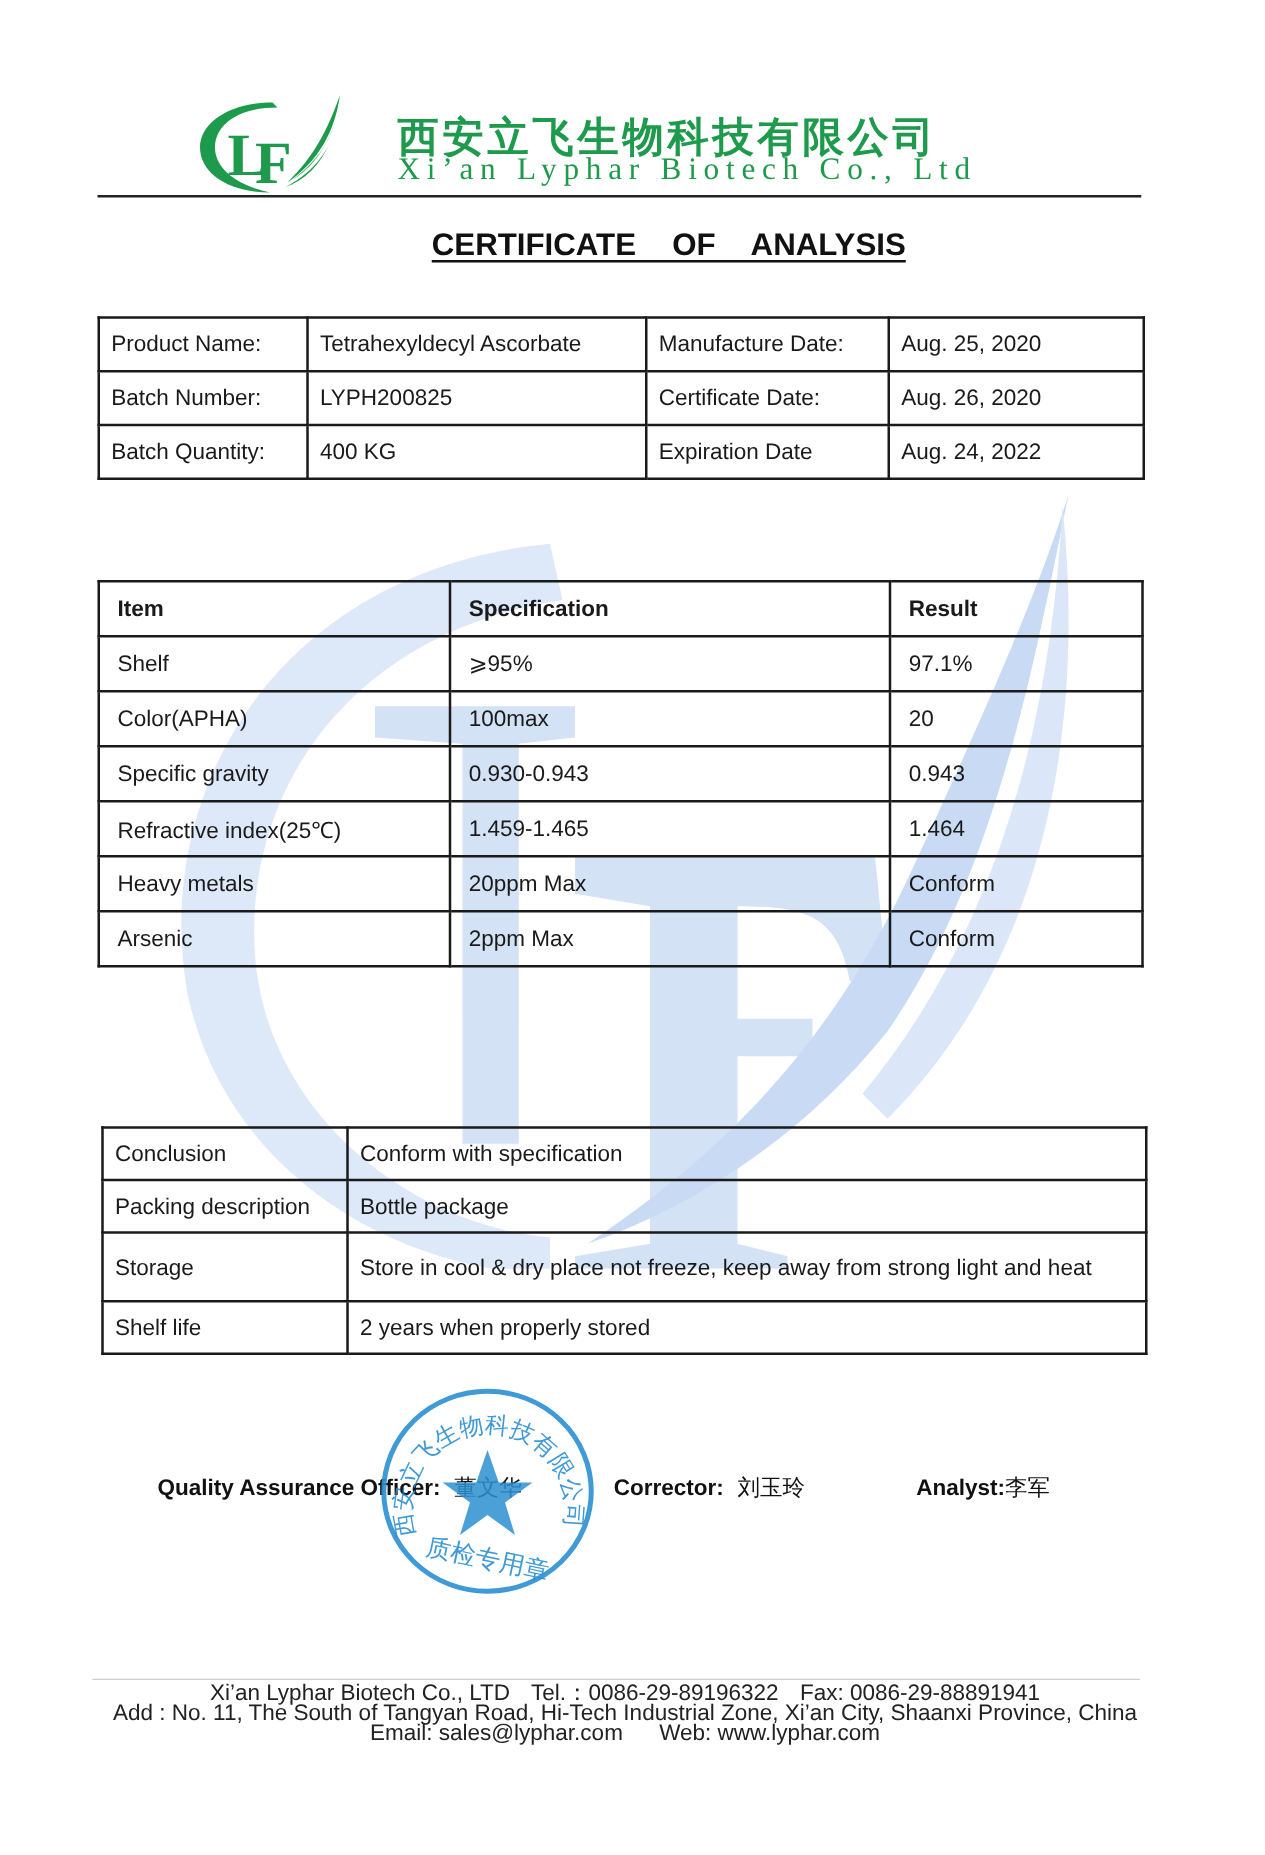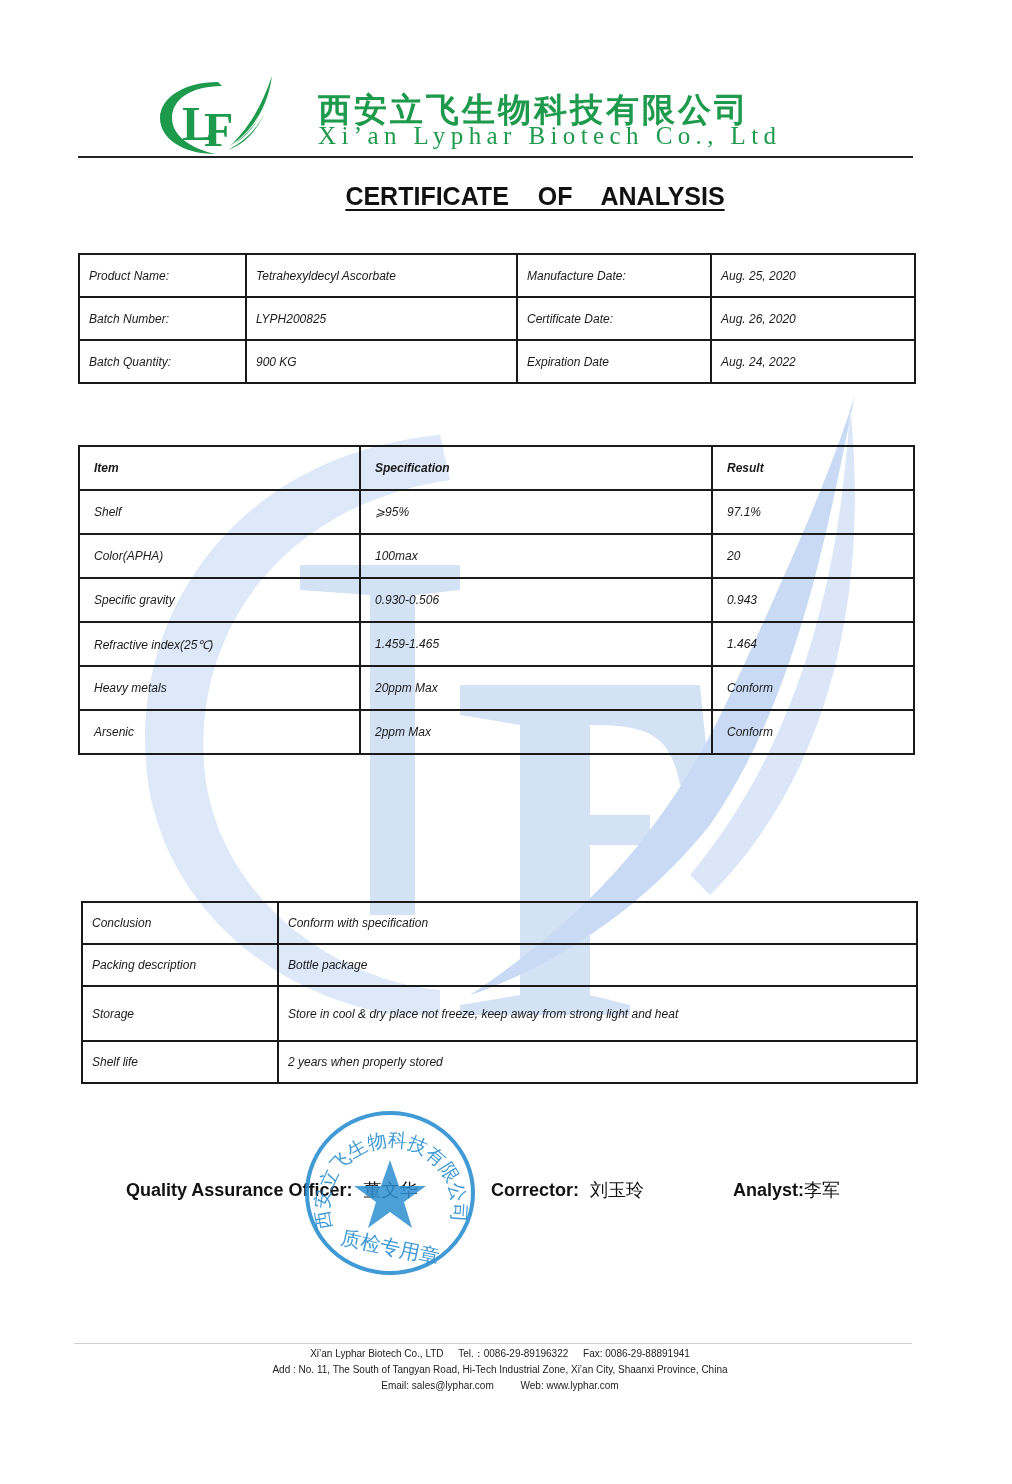--- a/index.html
+++ b/index.html
@@ -27,31 +27,31 @@
       position: absolute; left: 78px; top: 156px; width: 835px; height: 0;
       border-top: 2px solid #222;
     }
     .title {
       position: absolute; left: 0; width: 1070px; top: 182px; text-align: center;
       font-size: 25px; font-weight: bold; text-decoration: underline;
       text-decoration-thickness: 2px; text-underline-offset: 4px; word-spacing: 22px;
     }
 
     table { border-collapse: collapse; position: absolute; background: transparent; }
-    td, th { border: 2px solid #1a1a1a; font-size: 12px; color: #1a1a1a; text-align: left; vertical-align: middle; font-weight: normal; font-style: italic; }
+    td, th { border: 2px solid #1a1a1a; font-size: 18px; color: #1a1a1a; text-align: left; vertical-align: middle; font-weight: normal; }
 
     
     .info { left: 78px; top: 253px; width: 838px; }
     .info td { height: 41px; padding: 0 9px; }
     .info td.c1 { width: 147px; }
     .info td.c2 { width: 251px; }
     .info td.c3 { width: 174px; }
 
     
-    .spec { left: 78px; top: 445px; width: 837px; }
+    .spec { left: 78px; top: 464px; width: 837px; }
     .spec th { height: 42px; padding: 0 14px; font-weight: bold; }
     .spec td { height: 42px; padding: 0 14px; }
     .spec tr.tall td { height: 54px; line-height: 28px; }
     .spec .s1 { width: 251px; }
     .spec .s2 { width: 322px; }
 
     
     .concl { left: 81px; top: 901px; width: 837px; }
     .concl td { height: 40px; padding: 0 9px; }
     .concl td.k { width: 176px; }
@@ -63,21 +63,21 @@
     .sig .cn { font-weight: normal; font-family: "DejaVu Sans", sans-serif; }
     .stamp { position: absolute; left: 302px; top: 1108px; width: 176px; height: 170px; z-index: 2; pointer-events: none; }
 
     
     .footer-rule {
       position: absolute; left: 74px; top: 1343px; width: 838px; height: 0;
       border-top: 1px solid #cfcfcf;
     }
     .footer {
       position: absolute; left: 0; width: 1000px; top: 1346px; text-align: center;
-      font-size: 10px; line-height: 16px; color: #222;
+      font-size: 18px; line-height: 16px; color: #222;
     }
     .footer span.gap { display: inline-block; width: 12px; }
     .footer span.gap2 { display: inline-block; width: 24px; }
   </style>
 </head>
 <body>
 
 <svg class="watermark" viewBox="0 0 760 620">
 
   <path d="M330 40 C 120 60, 10 230, 40 400 C 70 540, 200 620, 330 625 L 330 595 C 220 585, 110 500, 95 380 C 80 240, 170 110, 340 85 Z" fill="#dde8f8"></path>
@@ -115,21 +115,21 @@
       <td>Aug. 25, 2020</td>
     </tr>
     <tr>
       <td class="c1">Batch Number:</td>
       <td class="c2">LYPH200825</td>
       <td class="c3">Certificate Date:</td>
       <td>Aug. 26, 2020</td>
     </tr>
     <tr>
       <td class="c1">Batch Quantity:</td>
-      <td class="c2">900 KG</td>
+      <td class="c2">400 KG</td>
       <td class="c3">Expiration Date</td>
       <td>Aug. 24, 2022</td>
     </tr>
   </tbody>
     </table>
 
   <table class="spec">
     <tbody>
         <tr>
       <th class="s1">Item</th>
@@ -141,21 +141,21 @@
       <td class="s2">⩾95%</td>
       <td>97.1%</td>
     </tr>
     <tr>
       <td class="s1">Color(APHA)</td>
       <td class="s2">100max</td>
       <td>20</td>
     </tr>
     <tr>
       <td class="s1">Specific gravity</td>
-      <td class="s2">0.930-0.506</td>
+      <td class="s2">0.930-0.943</td>
       <td>0.943</td>
     </tr>
     <tr>
       <td class="s1">Refractive index(25℃)</td>
       <td class="s2">1.459-1.465</td>
       <td>1.464</td>
     </tr>
     <tr>
       <td class="s1">Heavy metals</td>
       <td class="s2">20ppm Max</td>

